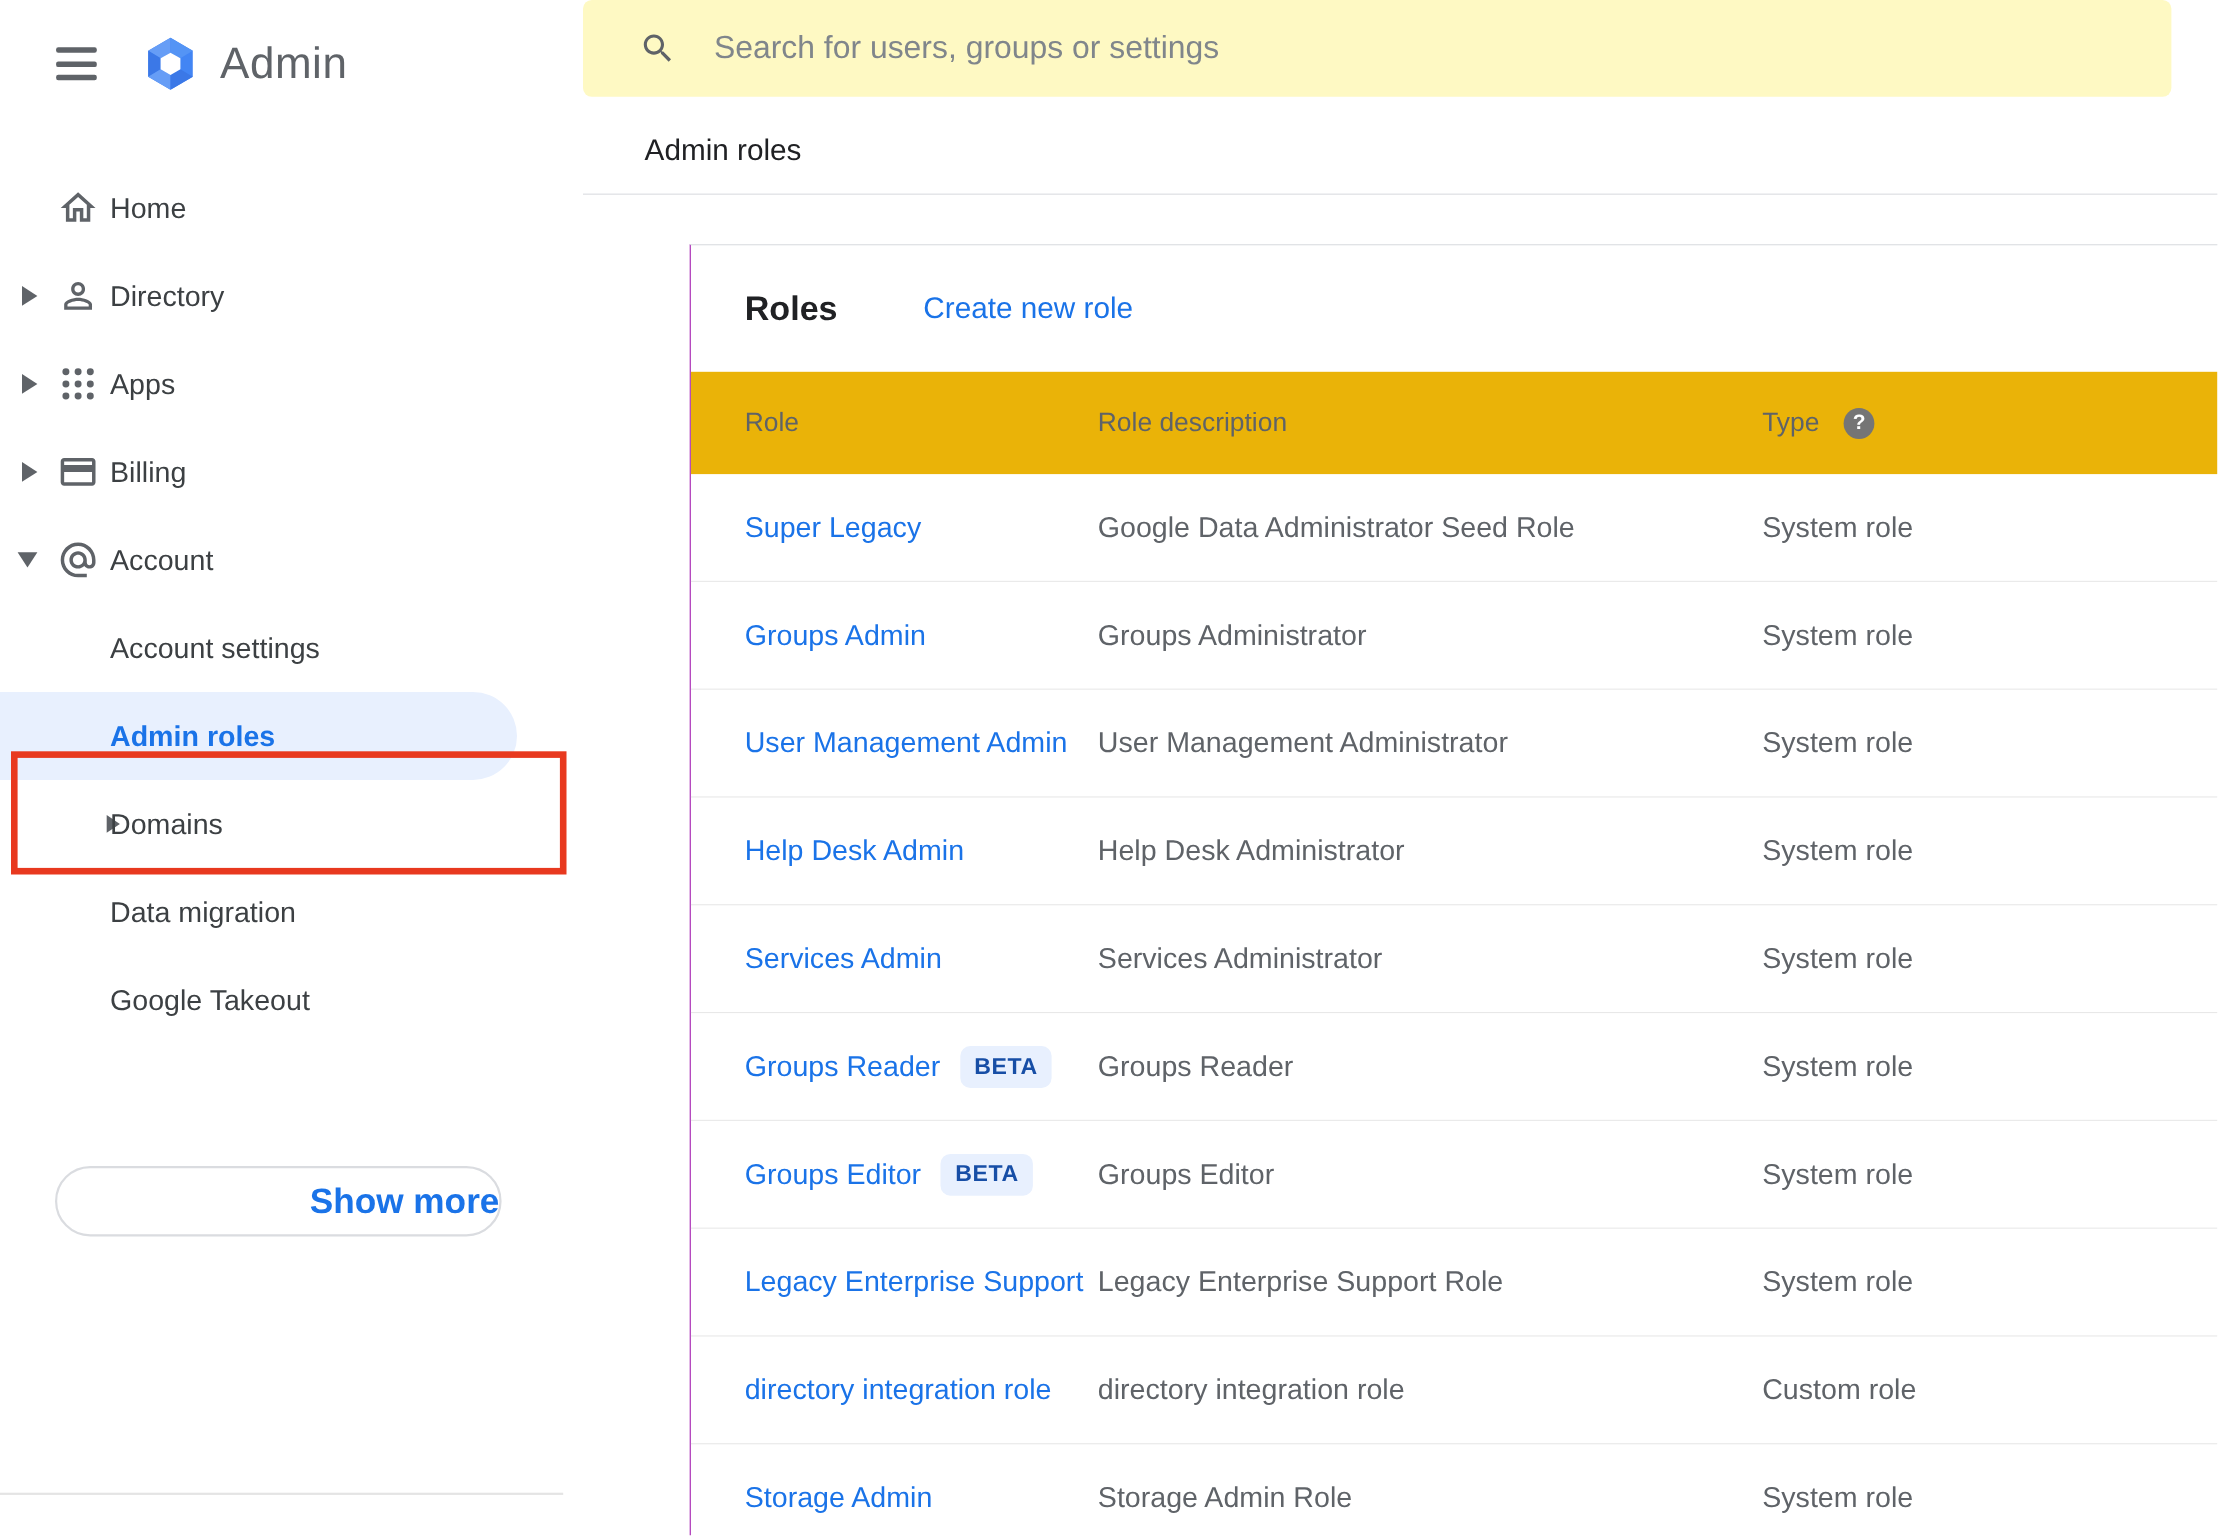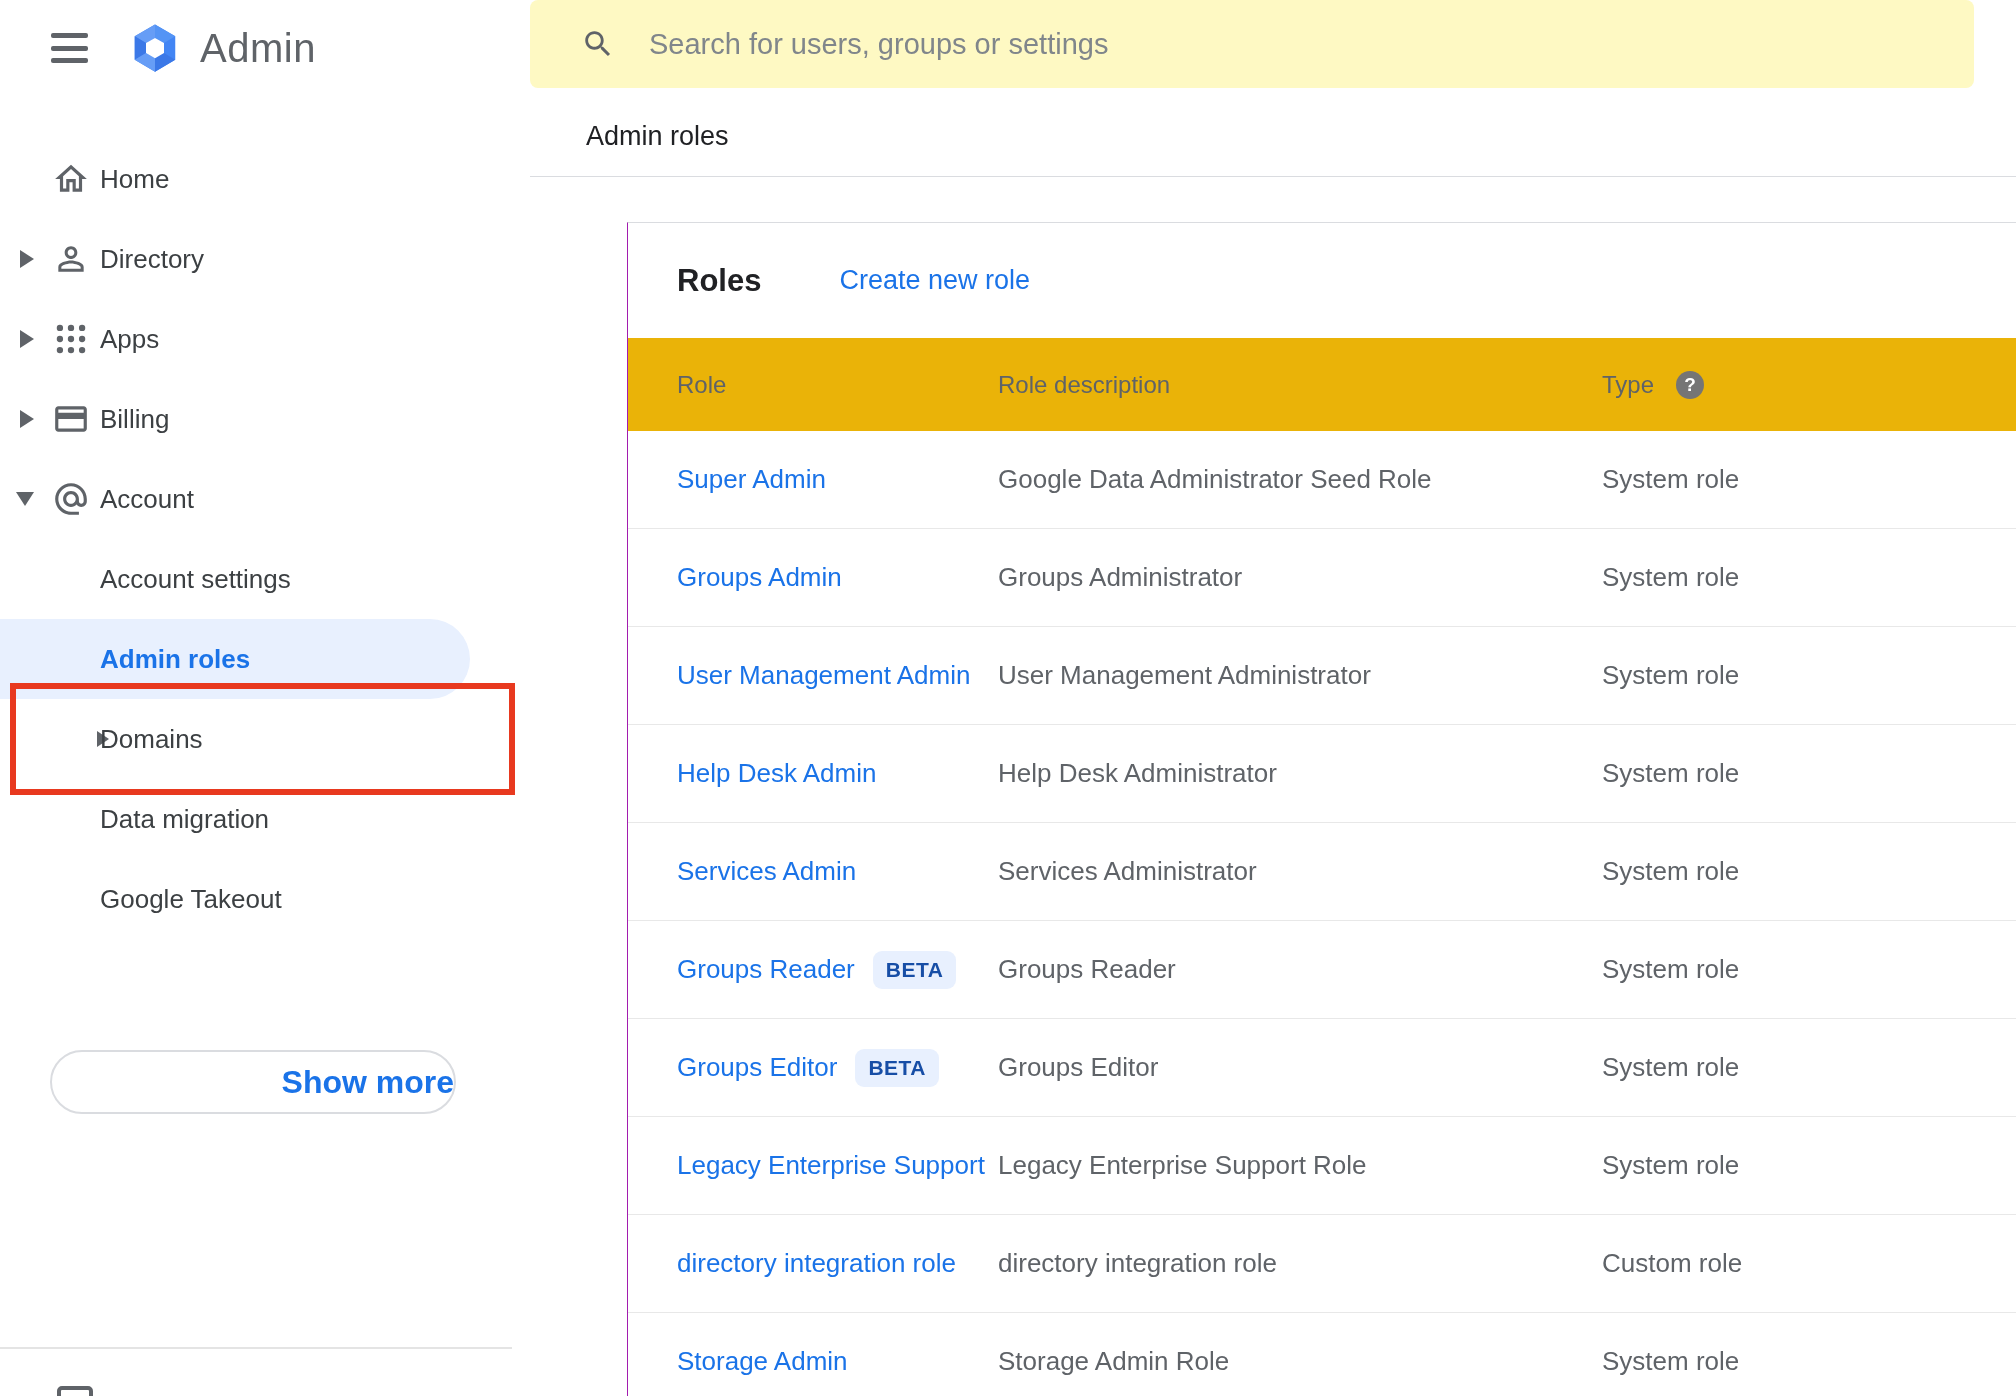--- a/index.html
+++ b/index.html
@@ -1,21 +1,21 @@
 <!DOCTYPE html>
 <html><head>
 <meta charset="utf-8">
 <style>
   * { margin:0; padding:0; box-sizing:border-box; }
   html,body { width:2016px; height:1396px; overflow:hidden; background:#fff;
               font-family:"Liberation Sans", sans-serif; color:#3c4043; }
   .stage { position:relative; width:2016px; height:1396px; background:#fff; }
 
   
-  .sidebar { position:absolute; left:0; top:2px; width:516px; height:1360px; background:#fff; }
+  .sidebar { position:absolute; left:0; top:12px; width:516px; height:1360px; background:#fff; }
   .sb-header { display:flex; align-items:center; height:92px; padding-left:51px; }
   .hamburger { width:37px; height:30px; display:flex; flex-direction:column; justify-content:space-between; cursor:pointer; }
   .hamburger span { display:block; height:5px; background:#5f6368; border-radius:2px; }
   .logo { margin-left:40px; width:54px; height:56px; }
   .app-title { margin-left:18px; font-size:40px; color:#5f6368; letter-spacing:0.5px; }
 
   .nav { position:absolute; top:137px; left:0; width:516px; }
   .nav-item { position:relative; height:80px; display:flex; align-items:center; font-size:26px; color:#3c4043; cursor:pointer; }
   .nav-item .label { margin-left:100px; position:relative; z-index:2; }
   .nav-icon { position:absolute; left:52px; top:50%; transform:translateY(-50%); width:38px; height:38px; }
@@ -212,21 +212,21 @@
       <div class="col-role">Role</div>
       <div class="col-desc">Role description</div>
       <div class="col-type">
         <span>Type</span>
         <span class="help-icon">?</span>
       </div>
     </div>
 
     <div class="trow">
       <div class="col-role role-cell">
-          <span class="role-link">Super Admin</span>
+          <span class="role-link">Super Legacy</span>
         </div>
       <div class="col-desc desc-cell">Google Data Administrator Seed Role</div>
       <div class="col-type type-cell">System role</div>
     </div>
     <div class="trow">
       <div class="col-role role-cell">
           <span class="role-link">Groups Admin</span>
         </div>
       <div class="col-desc desc-cell">Groups Administrator</div>
       <div class="col-type type-cell">System role</div>

